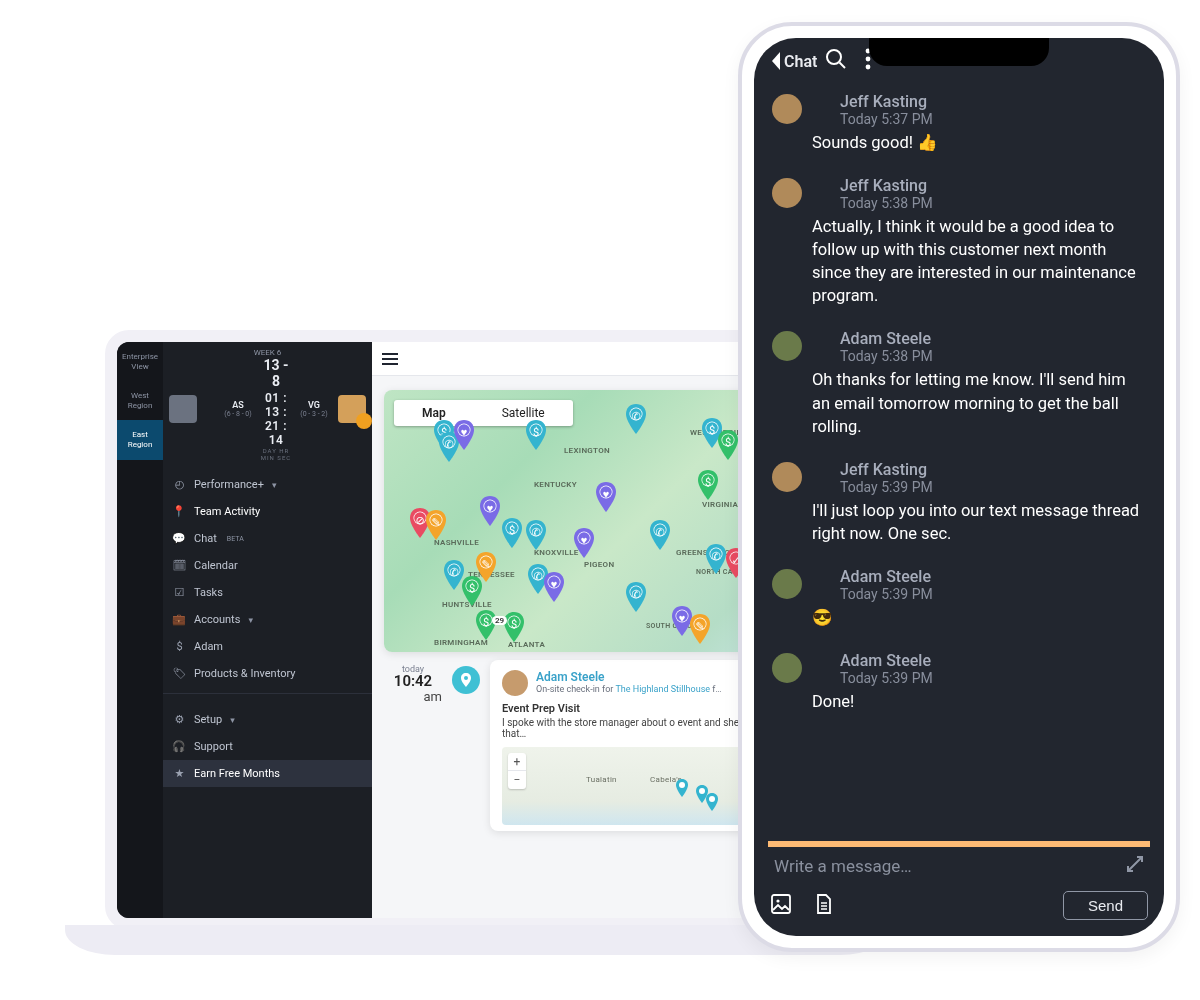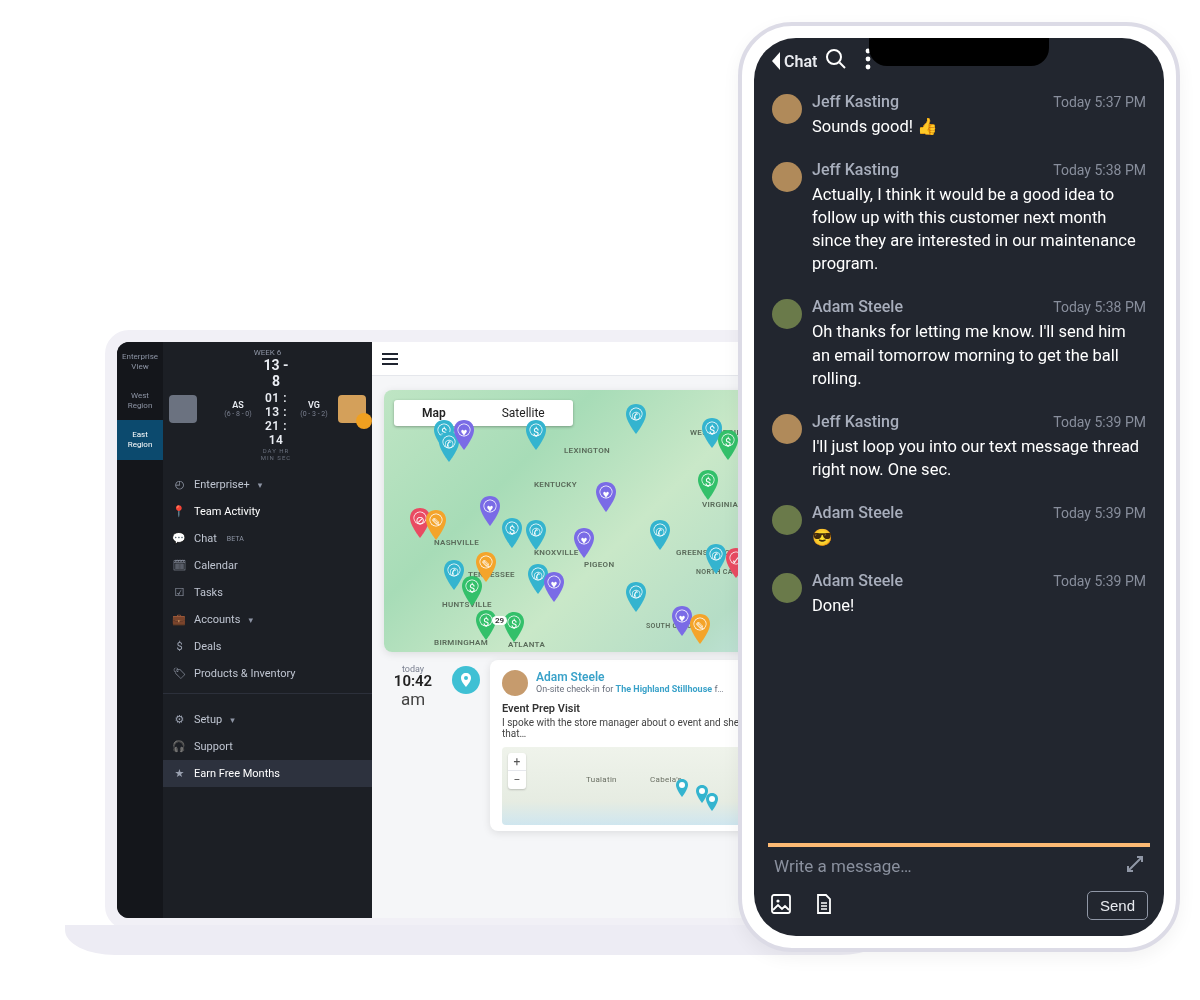--- a/index.html
+++ b/index.html
@@ -184,42 +184,42 @@
     display: flex;
     gap: 10px;
   }
   .timeline-times {
     width: 58px;
     text-align: center;
     padding-top: 4px;
   }
   .timeline-times .today { font-size: 9px; color: #7b8191; }
   .timeline-times .time { font-size: 15px; font-weight: 600; line-height: 1; color: #222; }
-  .timeline-times .ampm { font-size: 17px; color: #444; }
+  .timeline-times .ampm { font-size: 13px; color: #444; text-align: right; }
   .timeline-marker {
     width: 28px; height: 28px; border-radius: 50%;
     background: #3fc0d4;
     display: flex; align-items: center; justify-content: center;
     color: #fff;
     margin-top: 6px;
     flex-shrink: 0;
   }
   .timeline-card {
     background: #fff;
     border-radius: 8px;
     box-shadow: 0 2px 8px rgba(0,0,0,.10);
     padding: 10px 12px 6px;
     flex: 1;
     min-width: 0;
   }
   .tc-head { display: flex; gap: 8px; align-items: flex-start; margin-bottom: 6px; }
   .tc-avatar { width: 26px; height: 26px; border-radius: 50%; background: #c69b6d; flex-shrink: 0; }
   .tc-name { font-size: 12px; font-weight: 600; color: #3aa2c9; }
   .tc-sub { font-size: 9px; color: #6a707d; }
-  .tc-sub .acct { color: #3aa2c9; font-weight: 700; }
+  .tc-sub .acct { color: #3aa2c9; font-weight: 400; }
   .tc-body .ttl { font-size: 11px; font-weight: 600; margin-bottom: 2px; color: #333; }
   .tc-body .desc { font-size: 10px; color: #444; }
   .tc-minimap {
     margin-top: 8px;
     height: 78px;
     border-radius: 4px;
     background: linear-gradient(180deg,#eff3eb 0%, #e6ece2 70%, #cfe6ef 100%);
     position: relative;
   }
   .zoom-ctrl {
@@ -302,53 +302,53 @@
   }
   .msg { display: flex; gap: 10px; margin-bottom: 22px; }
   .msg .avatar {
     width: 30px; height: 30px; border-radius: 50%;
     background: #b08a5a;
     flex-shrink: 0;
     margin-top: 2px;
   }
   .msg .avatar.alt { background: #6a7a4a; }
   .msg .bubble { flex: 1; min-width: 0; }
-  .msg .head { display: flex; justify-content: space-between; align-items: baseline; margin-bottom: 4px; }
+  .msg .head { display: flex; justify-content: space-between; align-items: baseline; margin-bottom: 4px; flex-direction: column; }
   .msg .name { font-size: 16px; color: #a8aebc; font-weight: 500; }
   .msg .time { font-size: 14px; color: #888e9c; margin-left: 28px; }
   .msg .text { font-size: 16.5px; line-height: 1.40; color: #fff; }
 
   .composer {
     padding: 0 14px 6px;
   }
   .composer-input {
     display: flex;
     align-items: center;
     justify-content: flex-start;
     padding: 8px 6px;
-    border-top: 4px solid #fdba74;
+    border-top: 6px solid #fdba74;
   }
   .composer-input .ph {
     color: #8a909e;
     font-size: 17px;
     flex: 1;
   }
   .composer-actions {
     display: flex;
     justify-content: space-between;
     align-items: center;
     padding: 6px 2px 10px;
   }
   .composer-left { display: flex; gap: 22px; }
   .cmp-icon { color: #fff; cursor: pointer; }
   .send-btn {
     border: 1px solid #9097a6;
     color: #e9ebf0;
     background: transparent;
-    padding: 5px 12px;
+    padding: 5px 24px;
     border-radius: 5px;
     font-size: 15px;
     cursor: pointer;
   }
   .expand-icon { color: #9097a6; cursor: pointer; }
 </style>
 </head>
 <body>
 
 <div class="laptop">
@@ -386,21 +386,21 @@
               <span class="sb-avatar right">
                   <span class="sb-badge"></span>
                 </span>
             </div>
           </div>
         </div>
 
         <div class="nav" id="nav-primary">
             <div class="nav-item">
               <span class="nav-icon">◴</span>
-              <span>Enterprise+</span>
+              <span>Performance+</span>
               <span style="font-size: 9px; color: rgb(141, 148, 164);"> ▾</span>
             </div>
             <div class="nav-item active">
               <span class="nav-icon">📍</span>
               <span>Team Activity</span>
             </div>
             <div class="nav-item">
               <span class="nav-icon">💬</span>
               <span>Chat</span>
               <span class="beta">BETA</span>
@@ -413,21 +413,21 @@
               <span class="nav-icon">☑</span>
               <span>Tasks</span>
             </div>
             <div class="nav-item">
               <span class="nav-icon">💼</span>
               <span>Accounts</span>
               <span style="font-size: 9px; color: rgb(141, 148, 164);"> ▾</span>
             </div>
             <div class="nav-item">
               <span class="nav-icon">$</span>
-              <span>Deals</span>
+              <span>Adam</span>
             </div>
             <div class="nav-item">
               <span class="nav-icon">🏷</span>
               <span>Products &amp; Inventory</span>
             </div>
           </div>
         <div class="nav-sep"></div>
         <div class="nav" id="nav-secondary">
             <div class="nav-item">
               <span class="nav-icon">⚙</span>

